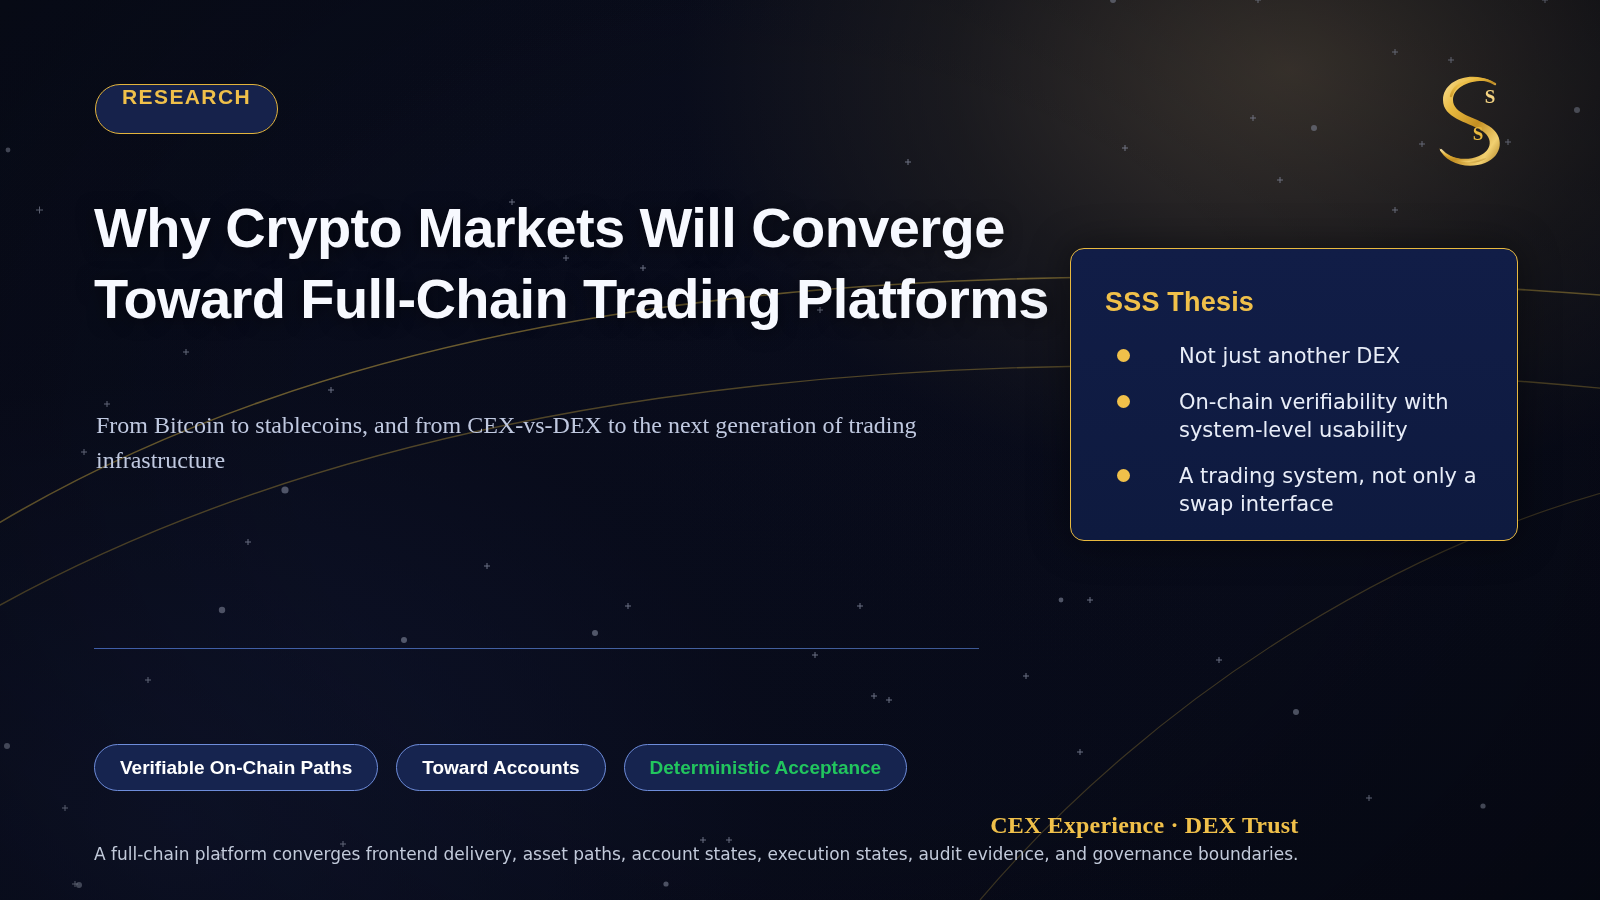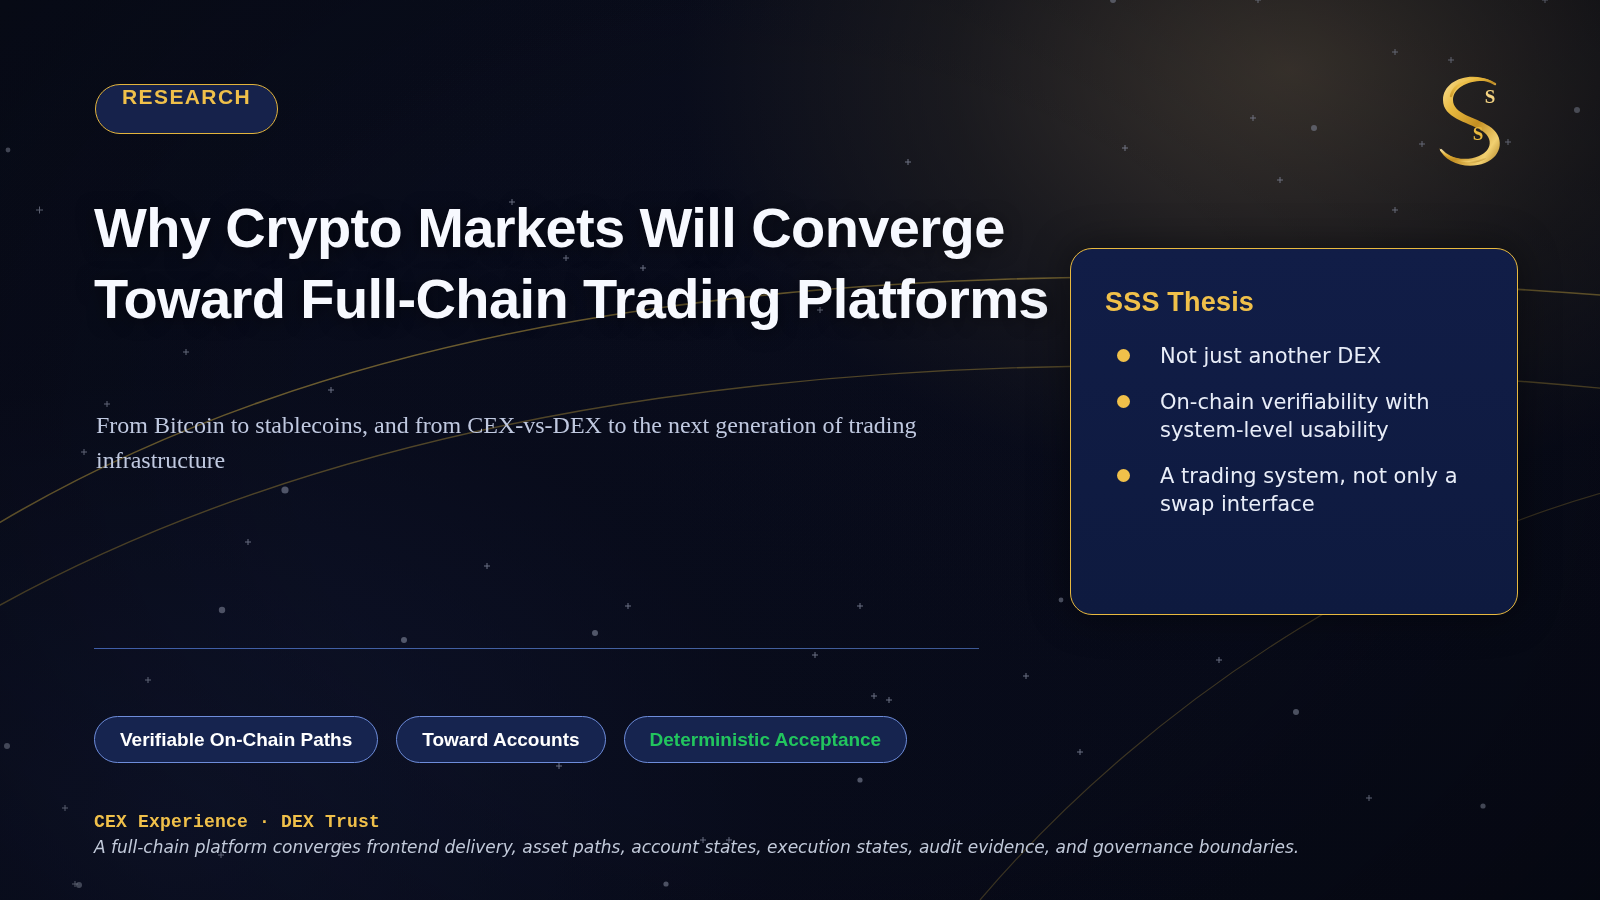--- a/index.html
+++ b/index.html
@@ -64,39 +64,40 @@
     position:absolute; left:96px; top:408px; width:905px;
     color:#c0c9e0;
     font-size:24px;
     line-height:35px;
     font-family:Liberation Serif, serif;
   }
 
   
   .card {
     position:absolute; left:1070px; top:248px;
-    width:448px; height:367px;
+    width:448px; height:293px;
     border:1.8px solid #e8b93f;
-    border-radius:22px;
+    border-radius:14px;
     background:linear-gradient(180deg,#111d47 0%, #0e1a3f 100%);
     box-shadow:0 0 40px rgba(0,0,0,0.45);
     padding:38px 34px 0 34px;
   }
   .card-title {
     color:#f0c04a;
     font-family:"Liberation Sans", sans-serif;
     font-weight:bold;
     font-size:27px;
     letter-spacing:0.2px;
     margin-bottom:24px;
   }
   .bullets { list-style:none; }
   .bullet {
     display:flex; align-items:flex-start;
     margin-bottom:18px;
+    gap:19px;
   }
   .dot {
     width:13px; height:13px; border-radius:50%;
     background:#f0c04a;
     margin:7px 30px 0 12px;
     flex:0 0 13px;
   }
   .bullet-text {
     color:#e8edf8;
     font-size:21px;
@@ -105,50 +106,50 @@
     font-family:"DejaVu Sans", sans-serif;
   }
 
   
   .divider {
     position:absolute; left:94px; top:648px; width:885px; height:1px;
     background:linear-gradient(90deg,#3f5ea8 0%, #44619f 70%, #3d5894 100%);
   }
 
   
-  .pills { position:absolute; left:94px; top:716px; display:flex; gap:18px; }
+  .pills { position:absolute; left:94px; top:744px; display:flex; gap:18px; }
   .pill {
     height:47px; padding:0 25px;
     display:flex; align-items:center;
     border:1.3px solid #6e8ddb;
     border-radius:24px;
     background:#16244f;
     font-family:"Liberation Sans", sans-serif;
     font-weight:bold;
     font-size:19px;
     color:#ffffff;
     white-space:nowrap;
   }
   .pill.gold { color:#22c55e; }
 
   
   .footer { position:absolute; left:94px; top:812px; }
   .footer-title {
     color:#f0c04a;
-    font-family:Liberation Mono, monospace;
-    font-weight:bold;
-    font-size:18px;
+    font-family:Liberation Serif, serif;
+    font-weight:bold;
+    font-size:24px;
     letter-spacing:0.2px;
+    text-align:right;
   }
   .footer-sub {
     margin-top:5px;
     color:#c2cada;
     font-size:17px;
     font-family:"DejaVu Sans", sans-serif;
-    font-style:italic;
   }
 </style>
 </head>
 <body>
 
 <div id="stage">
 
   <div class="bg-base"></div>
 
   <svg class="arcs" width="1600" height="900" viewBox="0 0 1600 900">

